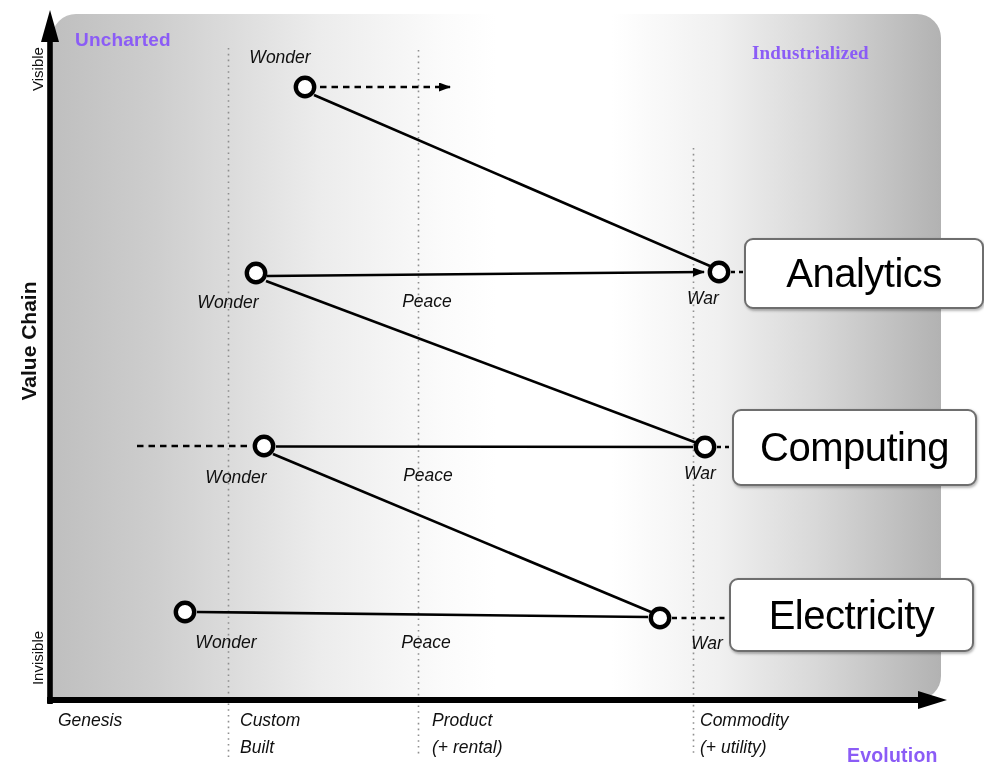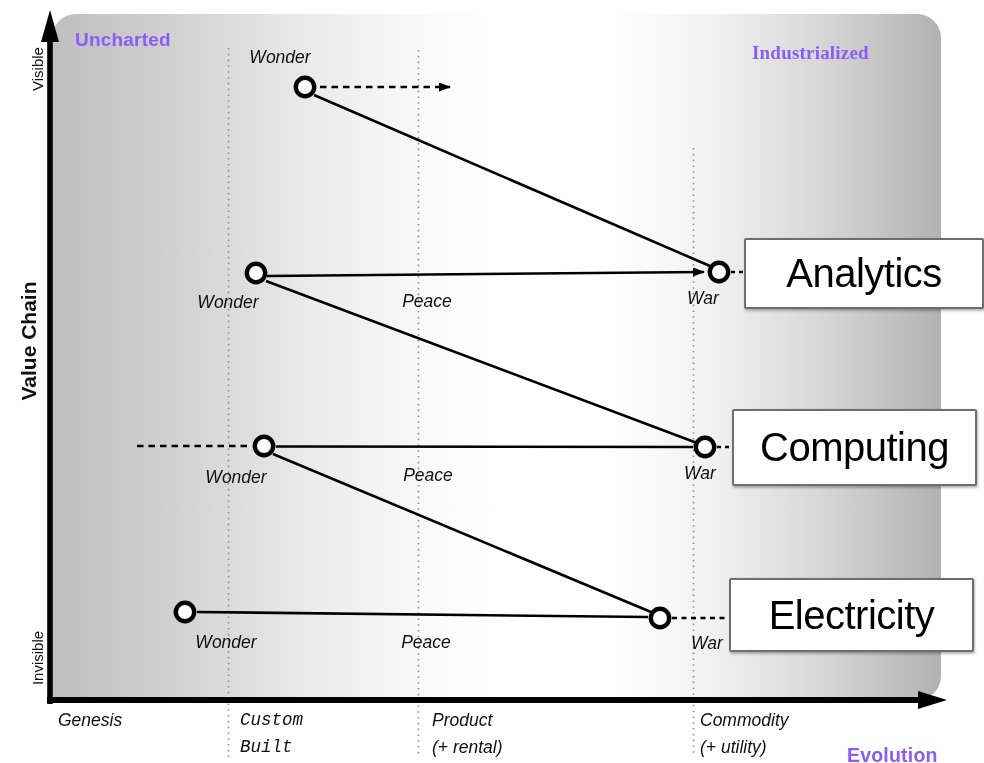--- a/index.html
+++ b/index.html
@@ -11,21 +11,21 @@
                       #ffffff 50%,#ffffff 63%,#f0f0f0 75%,#d8d8d8 86%,#bdbdbd 96%,#b2b2b2 100%);}
   svg.geo{position:absolute;left:0;top:0;}
   .lbl{position:absolute;color:#101010;white-space:nowrap;}
   .it{font-style:italic;font-size:17.5px;}
   .bold-lg{font-weight:bold;font-size:19px;letter-spacing:.2px;color:#8b5cf6;}
   .ctr{transform:translateX(-50%);}
   .rot{transform:translate(-50%,-50%) rotate(-90deg);}
   .tick{font-size:15px;color:#101010;}
   .vc{font-weight:bold;font-size:21px;}
   .stage-lbl{line-height:27px;}
-  .node-box{position:absolute;background:#ffffff;border:2.6px solid #6e6e6e;border-radius:2px;
+  .node-box{position:absolute;background:#ffffff;border:2.6px solid #6e6e6e;border-radius:9px;
             display:flex;flex-direction:column;align-items:center;justify-content:center;
             font-size:40px;letter-spacing:-0.5px;color:#000;text-align:center;
             box-shadow:1px 1.5px 2.5px rgba(0,0,0,.28);}
   .node-box.ia{border-color:#484848;border-radius:20px;line-height:1.2;}
 </style>
 </head>
 <body>
 
 <div class="stage">
 
@@ -100,21 +100,21 @@
   <div class="node-box" style="left:732px;top:409px;width:241px;height:73px;">
     <span>Computing</span>
   </div>
   <div class="node-box" style="left:729px;top:578px;width:241px;height:70px;">
     <span>Electricity</span>
   </div>
 
   <div class="lbl it stage-lbl" style="left:58px;top:707px;">
     <div>Genesis</div>
   </div>
-  <div class="lbl it stage-lbl" style="left:240px;top:707px;font-family:Liberation Mono, monospace;">
+  <div class="lbl it stage-lbl" style="left:240px;top:707px;">
     <div>Custom</div>
     <div>Built</div>
   </div>
   <div class="lbl it stage-lbl" style="left:432px;top:707px;">
     <div>Product</div>
     <div>(+ rental)</div>
   </div>
   <div class="lbl it stage-lbl" style="left:700px;top:707px;">
     <div>Commodity</div>
     <div>(+ utility)</div>

